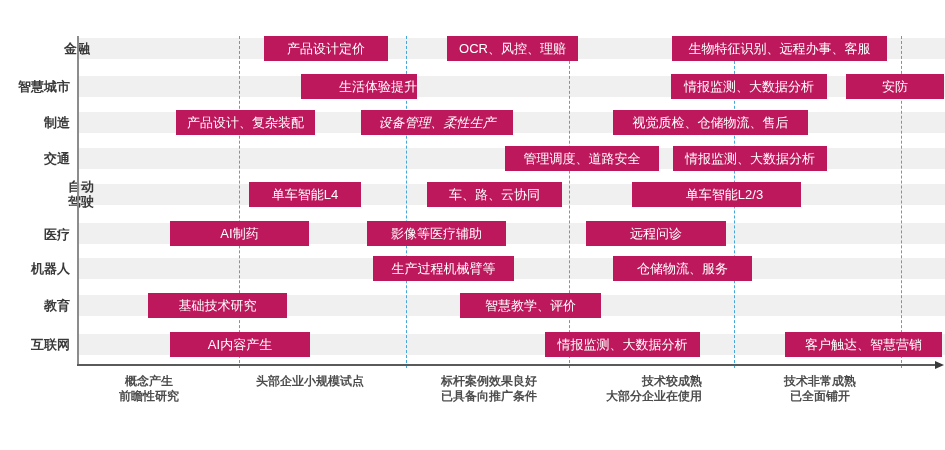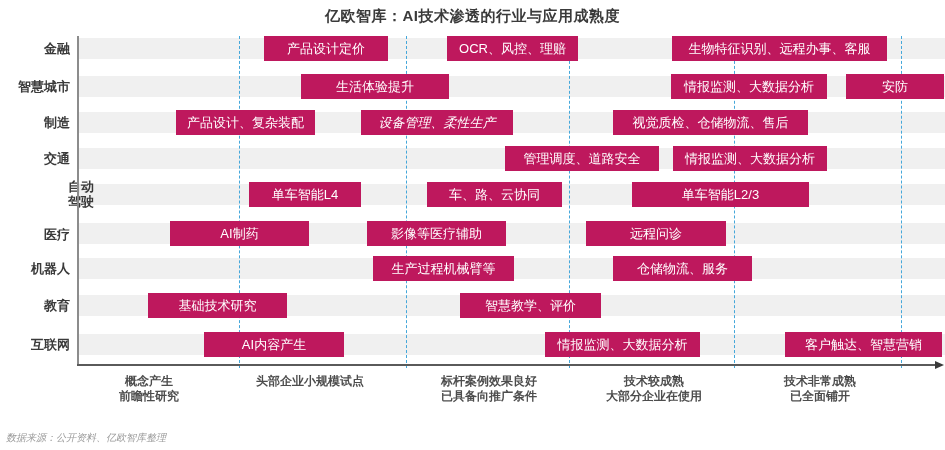--- a/index.html
+++ b/index.html
@@ -25,79 +25,77 @@
        border-left:2px solid #8c8c8c;z-index:5;}
   .stage-label{position:absolute;top:374px;transform:translateX(-50%);text-align:center;
        font-size:12px;font-weight:bold;color:#4d4d4d;line-height:15px;white-space:pre-line;}
   .footer{position:absolute;left:6px;top:431px;font-size:10px;font-style:italic;
        color:#9b9b9b;}
 </style>
 </head>
 <body>
 
 <div class="canvas">
-  <div class="chart-title">亿欧智库：AI技术渗透的行业与应用成熟度</div>
   <div id="plot">
       <div class="band" style="top: 37.5px;"></div>
-      <div class="row-label" style="top: 48px;">金融</div>
+      <div class="row-label" style="top: 48px; padding-left: 20px;">金融</div>
       <div class="box" style="top: 35.5px; left: 264px; width: 124px;">产品设计定价</div>
       <div class="box" style="top: 35.5px; left: 447px; width: 131px;">OCR、风控、理赔</div>
       <div class="box" style="top: 35.5px; left: 672px; width: 215px;">生物特征识别、远程办事、客服</div>
       <div class="band" style="top: 75.5px;"></div>
       <div class="row-label" style="top: 86px;">智慧城市</div>
-      <div class="box" style="top: 73.5px; left: 301px; width: 148px;">生活体验提升</div>
+      <div class="box" style="top: 73.5px; left: 301px; width: 116px; text-align: right;">生活体验提升</div>
       <div class="box" style="top: 73.5px; left: 671px; width: 156px;">情报监测、大数据分析</div>
       <div class="box" style="top: 73.5px; left: 846px; width: 98px;">安防</div>
       <div class="band" style="top: 111.5px;"></div>
       <div class="row-label" style="top: 122px;">制造</div>
       <div class="box" style="top: 109.5px; left: 176px; width: 139px;">产品设计、复杂装配</div>
       <div class="box" style="top: 109.5px; left: 361px; width: 152px; font-style: italic;">设备管理、柔性生产</div>
       <div class="box" style="top: 109.5px; left: 613px; width: 195px;">视觉质检、仓储物流、售后</div>
       <div class="band" style="top: 147.5px;"></div>
       <div class="row-label" style="top: 158px; text-align: right;">交通</div>
       <div class="box" style="top: 145.5px; left: 505px; width: 154px;">管理调度、道路安全</div>
       <div class="box" style="top: 145.5px; left: 673px; width: 154px;">情报监测、大数据分析</div>
       <div class="band" style="top: 183.5px;"></div>
       <div class="row-label" style="top: 194px; padding-left: 24px;">自动
 驾驶</div>
       <div class="box" style="top: 181.5px; left: 249px; width: 112px;">单车智能L4</div>
       <div class="box" style="top: 181.5px; left: 427px; width: 135px;">车、路、云协同</div>
-      <div class="box" style="top: 181.5px; left: 632px; width: 177px;">单车智能L2/3</div>
+      <div class="box" style="top: 181.5px; left: 632px; width: 153px; padding-left: 16px;">单车智能L2/3</div>
       <div class="band" style="top: 222.5px;"></div>
       <div class="row-label" style="top: 234px;">医疗</div>
       <div class="box" style="top: 220.5px; left: 170px; width: 139px;">AI制药</div>
       <div class="box" style="top: 220.5px; left: 367px; width: 139px;">影像等医疗辅助</div>
       <div class="box" style="top: 220.5px; left: 586px; width: 140px;">远程问诊</div>
       <div class="band" style="top: 257.5px;"></div>
       <div class="row-label" style="top: 268px;">机器人</div>
       <div class="box" style="top: 255.5px; left: 373px; width: 141px;">生产过程机械臂等</div>
       <div class="box" style="top: 255.5px; left: 613px; width: 139px;">仓储物流、服务</div>
       <div class="band" style="top: 294.5px;"></div>
       <div class="row-label" style="top: 305px;">教育</div>
       <div class="box" style="top: 292.5px; left: 148px; width: 139px;">基础技术研究</div>
       <div class="box" style="top: 292.5px; left: 460px; width: 141px;">智慧教学、评价</div>
       <div class="band" style="top: 333.5px;"></div>
       <div class="row-label" style="top: 344px;">互联网</div>
-      <div class="box" style="top: 331.5px; left: 170px; width: 140px; margin-left: 34px;">AI内容产生</div>
+      <div class="box" style="top: 331.5px; left: 170px; width: 140px;">AI内容产生</div>
       <div class="box" style="top: 331.5px; left: 545px; width: 155px;">情报监测、大数据分析</div>
       <div class="box" style="top: 331.5px; left: 785px; width: 157px;">客户触达、智慧营销</div>
       <div class="dashline" style="left: 239px;"></div>
       <div class="dashline" style="left: 406px;"></div>
       <div class="dashline" style="left: 569px;"></div>
       <div class="dashline" style="left: 734px;"></div>
       <div class="dashline" style="left: 901px;"></div>
     </div>
   <div class="axis-y"></div>
   <div class="axis-x"></div>
   <div class="axis-arrow"></div>
   <div id="stages">
       <div class="stage-label" style="left: 149px;">概念产生
 前瞻性研究</div>
       <div class="stage-label" style="left: 310px;">头部企业小规模试点</div>
       <div class="stage-label" style="left: 489px;">标杆案例效果良好
 已具备向推广条件</div>
-      <div class="stage-label" style="left: 654px;">技术较成熟
+      <div class="stage-label" style="left: 654px; text-align: right;">技术较成熟
 大部分企业在使用</div>
       <div class="stage-label" style="left: 820px;">技术非常成熟
 已全面铺开</div>
     </div>
-  <div class="footer">数据来源：公开资料、亿欧智库整理</div>
 </div>
 
 </body></html>

